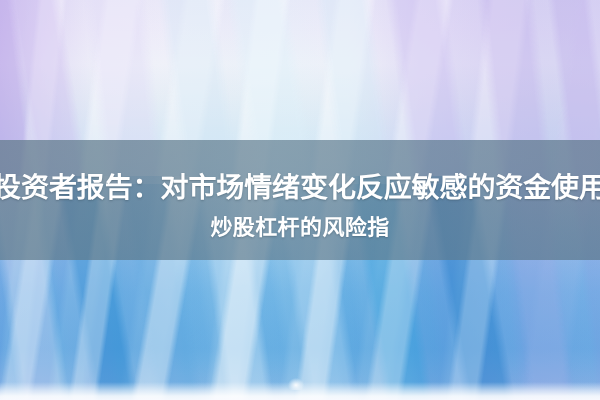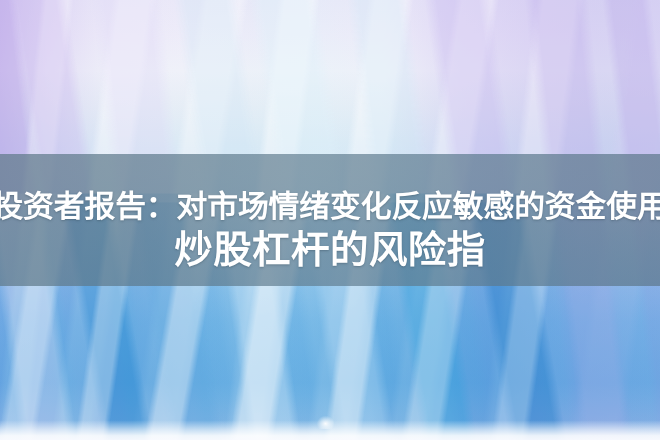--- a/index.html
+++ b/index.html
@@ -136,21 +136,21 @@
     letter-spacing: 0.4px;
     white-space: nowrap;
     text-align: center;
     text-shadow: 0 1px 2px rgba(40,60,75,0.35);
   }
   .title-line.line-1 {
     font-size: 28px;
     letter-spacing: -0.1px;
   }
   .title-line.line-2 {
-    font-size: 35px;
+    font-size: 22px;
   }
 
   
   .bottom-glow {
     position: absolute;
     left: 0; right: 0; bottom: 0;
     height: 18px;
     background: linear-gradient(to bottom,
       rgba(255,255,255,0.00) 0%,
       rgba(255,255,255,0.55) 45%,

